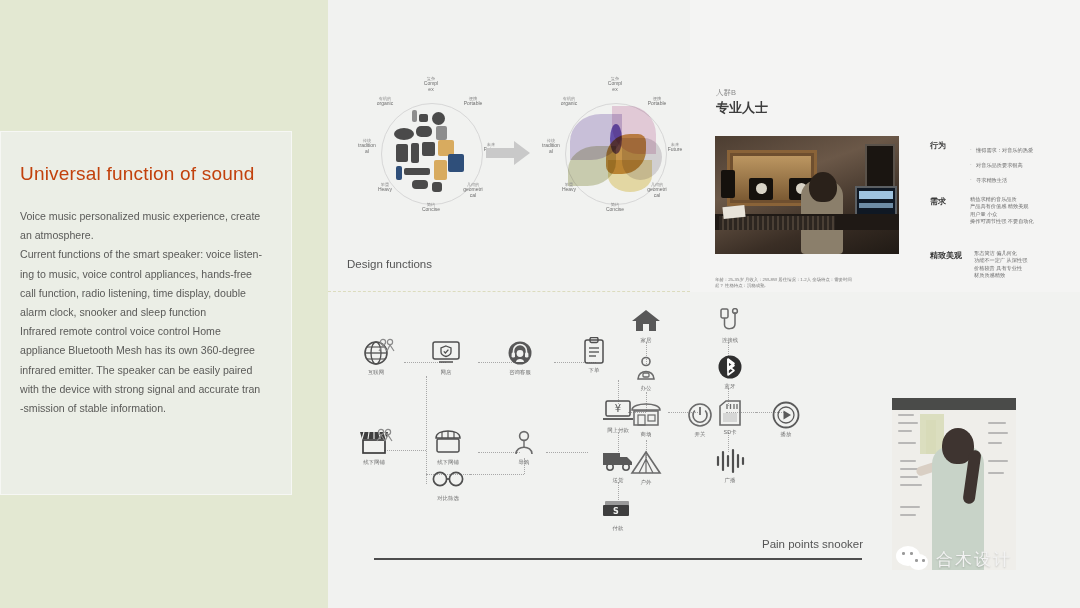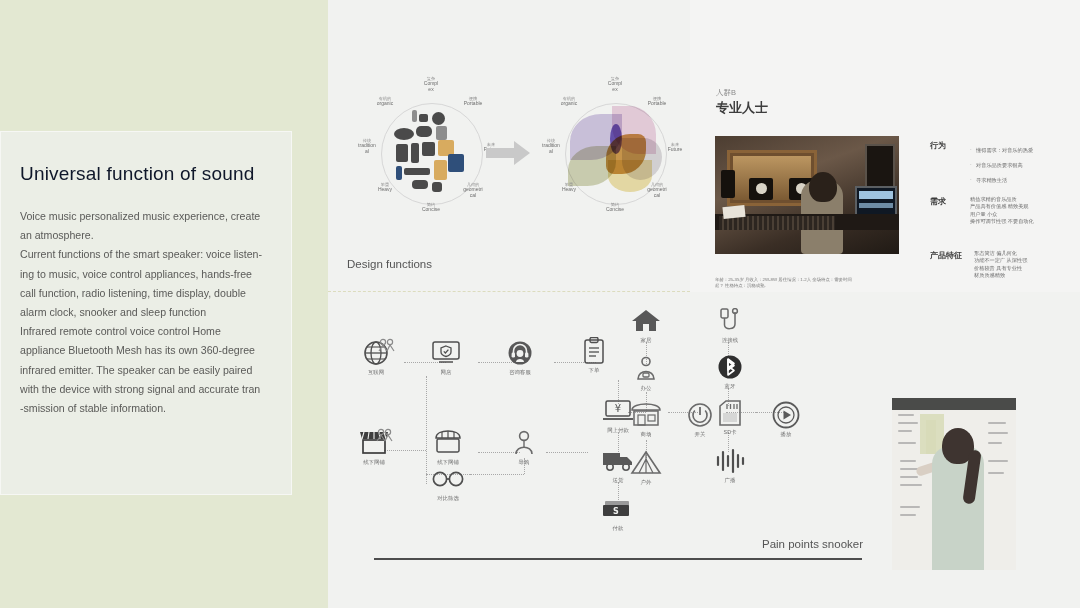--- a/index.html
+++ b/index.html
@@ -16,21 +16,21 @@
     position:absolute;left:0;top:0;width:328px;height:608px;
     background:#e3e8d2;
   }
   .left-card{
     position:absolute;left:0;top:131px;width:292px;height:364px;
     background:#ebeee6;
     box-shadow:0 0 0 1px rgba(255,255,255,.55) inset;
   }
   .left-title{
     position:absolute;left:20px;top:32px;
-    font-size:19px;color:#0f172a;letter-spacing:.2px;font-weight:400;
+    font-size:19px;color:#c2410c;letter-spacing:.2px;font-weight:400;
     white-space:nowrap;
   }
   .left-body{
     position:absolute;left:20px;top:76px;width:258px;
     font-size:10.6px;line-height:19.2px;color:#5a5a58;
     white-space:pre-line;
   }
 
   
   .dash-v{
@@ -340,21 +340,21 @@
 
       <div class="prow" style="top:56px;">
         <div class="plabel">需求</div>
         <div class="plist">精益求精的音乐品质
 产品具有价值感 精致美观
 用户量 小众
 操作可调节性强 不要自动化</div>
       </div>
 
       <div class="prow" style="top:110px;">
-        <div class="plabel">产品特征</div>
+        <div class="plabel">精致美观</div>
         <div class="plist" style="left:44px;width:106px;">形态简洁 偏几何化
 功能不一定广 从深性强
 价格较贵 具有专业性
 材质质感精致</div>
       </div>
 
     </div>
 
     <div class="persona-foot">年龄：25-35岁   月收入：2W-8W   居住情况：1-2人   全场特点：需要时间
 起？   性格特点：沉稳成熟.</div>
@@ -666,14 +666,25 @@
     <div class="scrib" style="left:96px;top:34px;width:20px;height:2px;"></div>
     <div class="scrib" style="left:96px;top:44px;width:14px;height:2px;"></div>
     <div class="scrib" style="left:96px;top:62px;width:20px;height:2px;"></div>
     <div class="scrib" style="left:96px;top:74px;width:16px;height:2px;"></div>
     <div class="arm"></div>
     <div class="girl"></div>
     <div class="ghead"></div>
     <div class="braid"></div>
   </div>
 
+  <div class="watermark">
+    <div class="wm-chat">
+      <div class="b1"></div>
+      <div class="b2"></div>
+      <div class="d" style="left:6px;top:6px;"></div>
+      <div class="d" style="left:14px;top:6px;"></div>
+      <div class="d" style="left:19px;top:13px;"></div>
+      <div class="d" style="left:26px;top:13px;"></div>
+    </div>
+    <div class="wm-text">合木设计</div>
+  </div>
 
 </div>
 
 </body></html>

